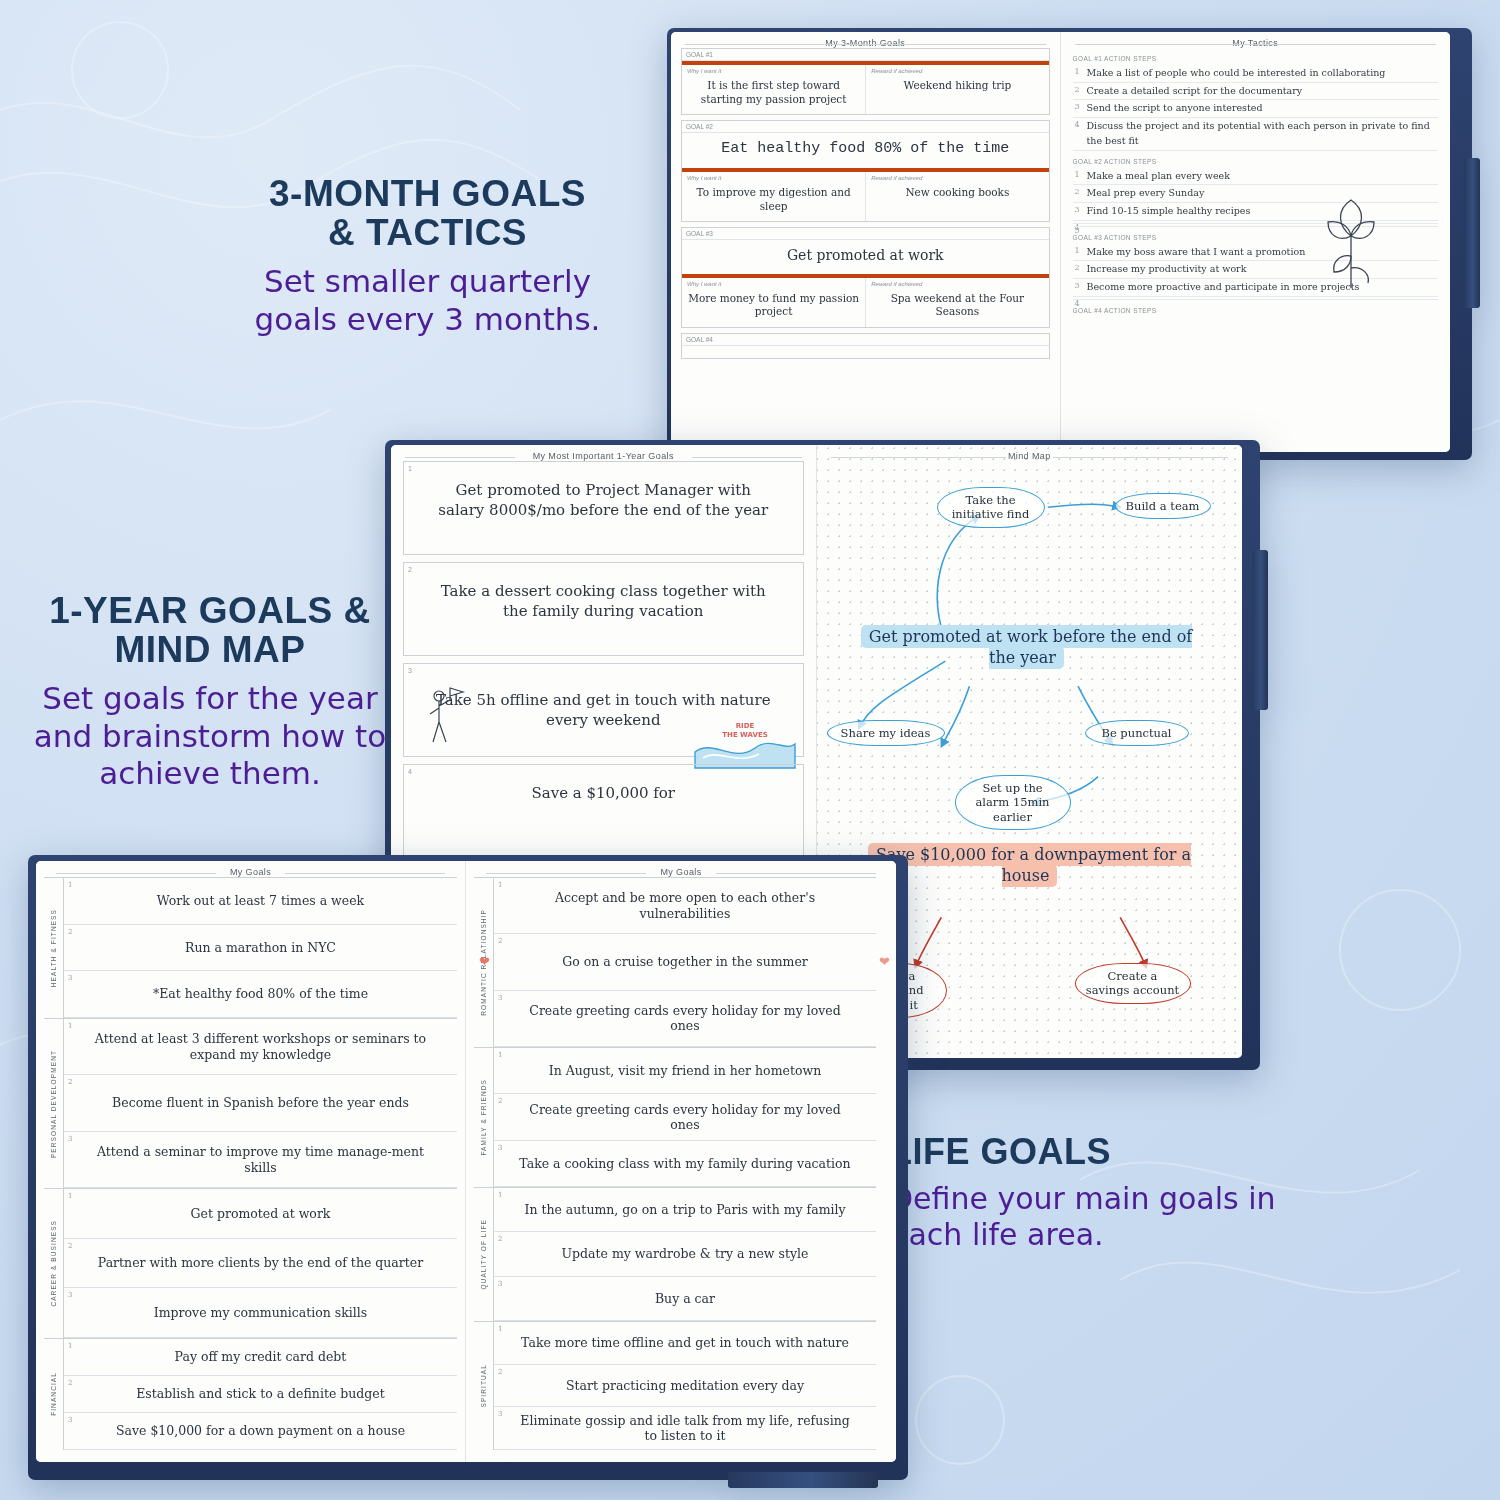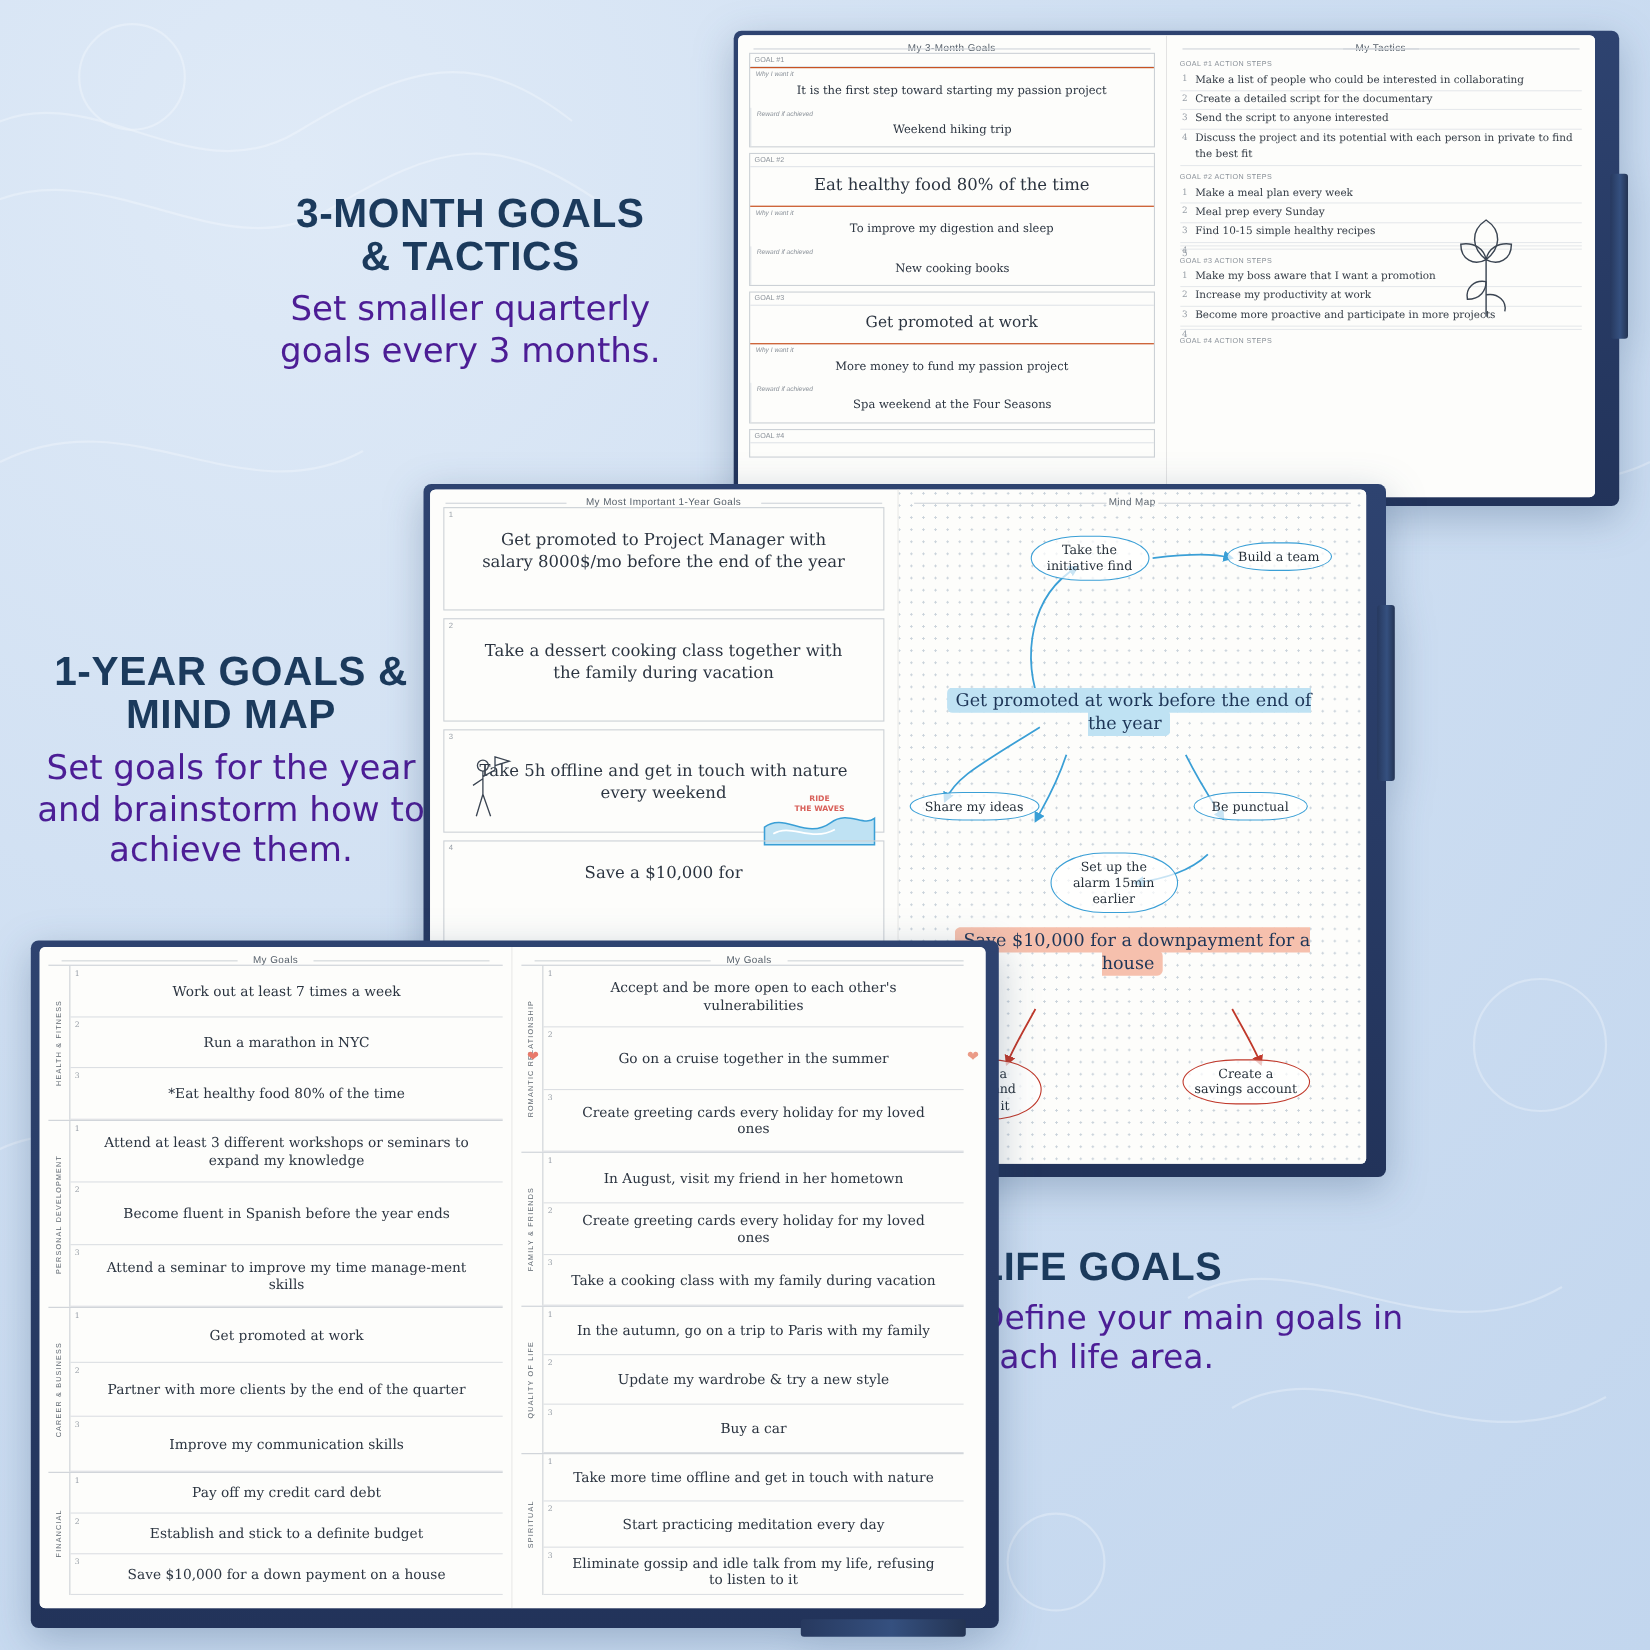--- a/index.html
+++ b/index.html
@@ -59,21 +59,21 @@
     position:absolute; width:16px; border-radius:3px;
     background:linear-gradient(90deg,#27395f,#35507f 55%,#243453);
   }
 
   
   #book-3month { left:620px; top:28px; width:805px; height:432px;margin-left:47px; }
   #book-3month .pages { left:0; top:0; right:0; bottom:0; }
   .goalbox { margin:0 10px 5px 10px; border:1px solid #ccd1d6; }
   .goalbox .ghead { font-size:6.5px; color:#8a9199; padding:2px 4px; border-bottom:1px solid #e0e4e8; }
   .goalbox .gtext { text-align:center; font-size:14px; padding:7px 6px 9px; line-height:1.25; }
-  .goalbox .gcols { display:flex; border-top:1px solid #c2410c;flex-direction:column; }
+  .goalbox .gcols { display:flex; border-top:4px solid #c2410c; }
   .goalbox .gcol { flex:1 1 50%; padding:3px 5px 8px; }
   .goalbox .gcol + .gcol { border-left:1px solid #dfe3e7; }
   .goalbox .glab { font-size:6px; font-style:italic; color:#8a9199; }
   .goalbox .gval { text-align:center; font-size:10.5px; line-height:1.3; padding-top:5px; }
 
   .steps { margin:0 12px; }
   .steps h4 { margin:0; padding:7px 0 3px; font-size:6.5px; color:#8a9199; letter-spacing:.4px; font-weight:normal; }
   .steps ol { margin:0; padding:0; list-style:none; }
   .steps li {
     font-size:9.5px; line-height:1.55; border-bottom:1px solid #e6e9ec;
@@ -195,21 +195,21 @@
           </div>
           <div class="gcol">
             <div class="glab">Reward if achieved</div>
             <div class="gval hw">Weekend hiking trip</div>
           </div>
         </div>
       </div>
 
       <div class="goalbox">
         <div class="ghead">GOAL #2</div>
-        <div class="gtext hw" style="font-size:15px;">Eat healthy food 80% of the time</div>
+        <div class="gtext hw" style="font-size:15px;font-family:Liberation Mono, monospace;">Eat healthy food 80% of the time</div>
         <div class="gcols">
           <div class="gcol">
             <div class="glab">Why I want it</div>
             <div class="gval hw">To improve my digestion and sleep</div>
           </div>
           <div class="gcol">
             <div class="glab">Reward if achieved</div>
             <div class="gval hw">New cooking books</div>
           </div>
         </div>

